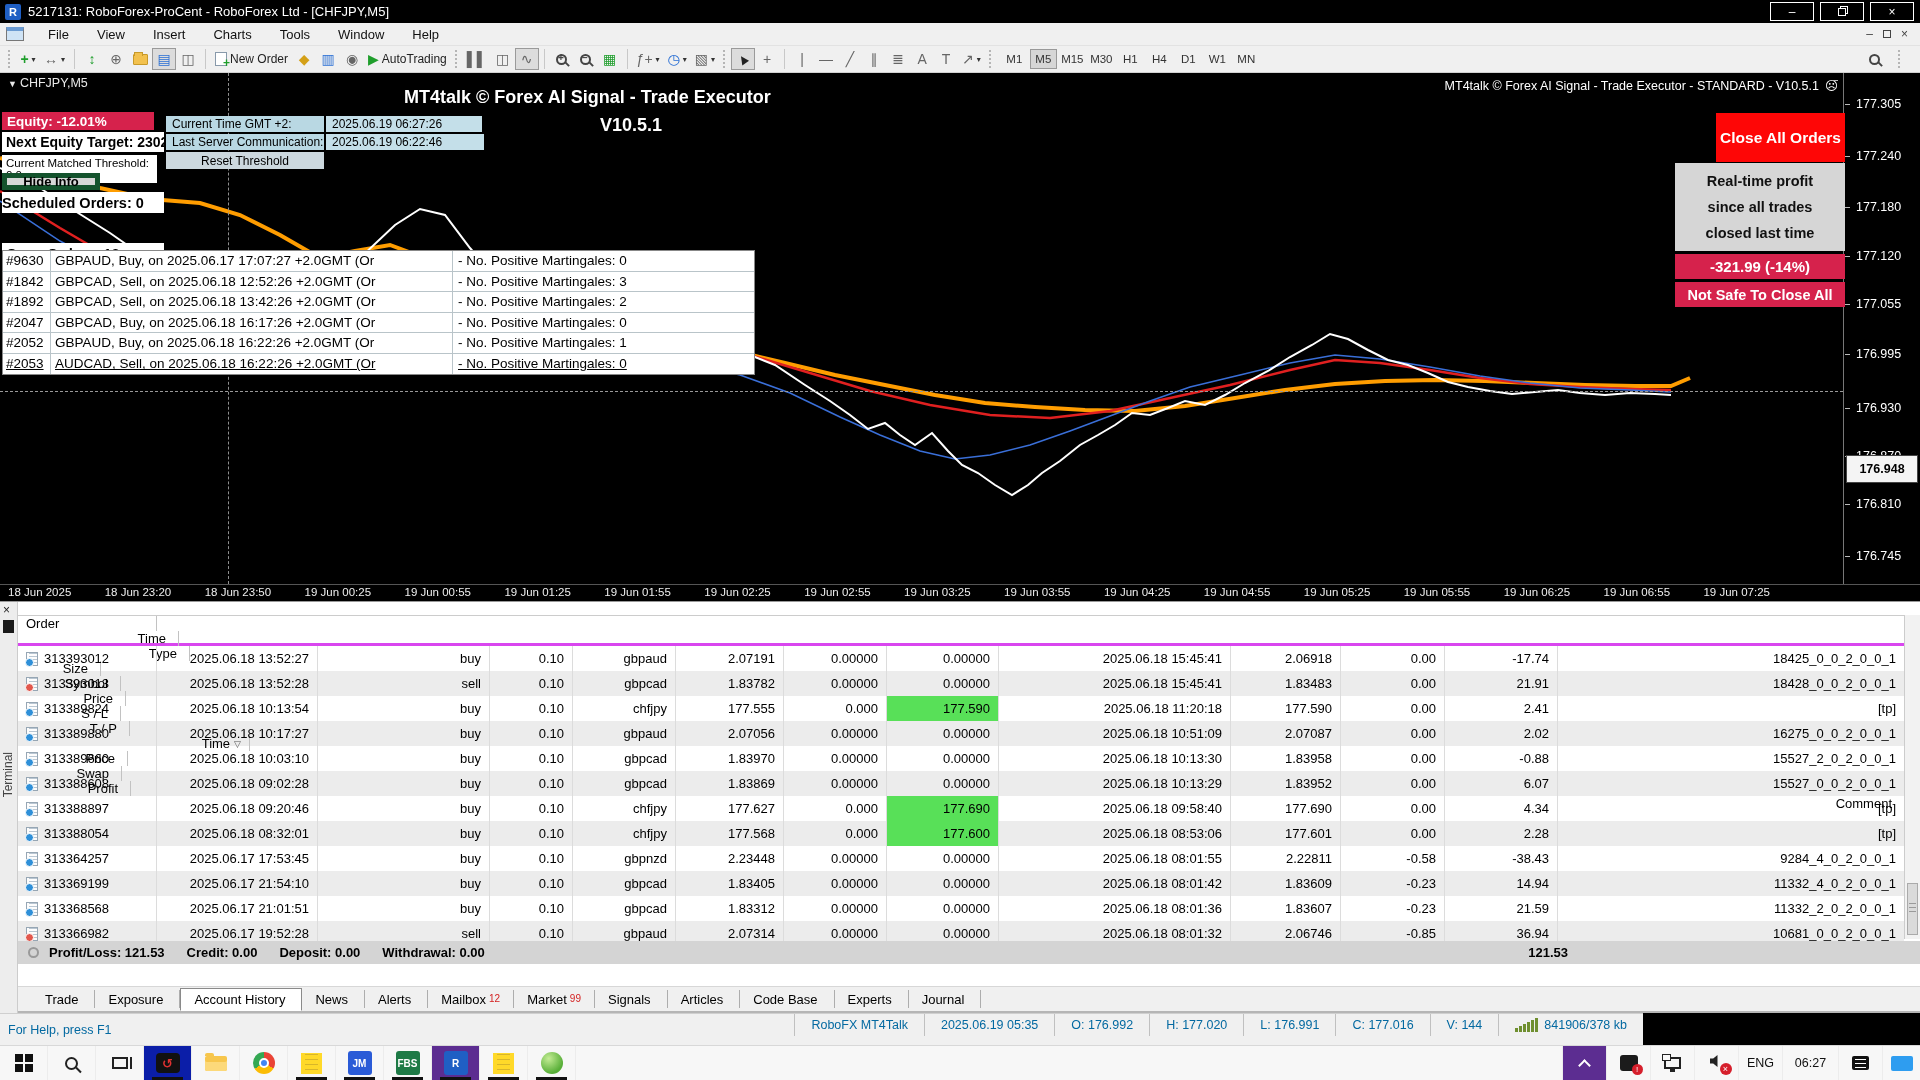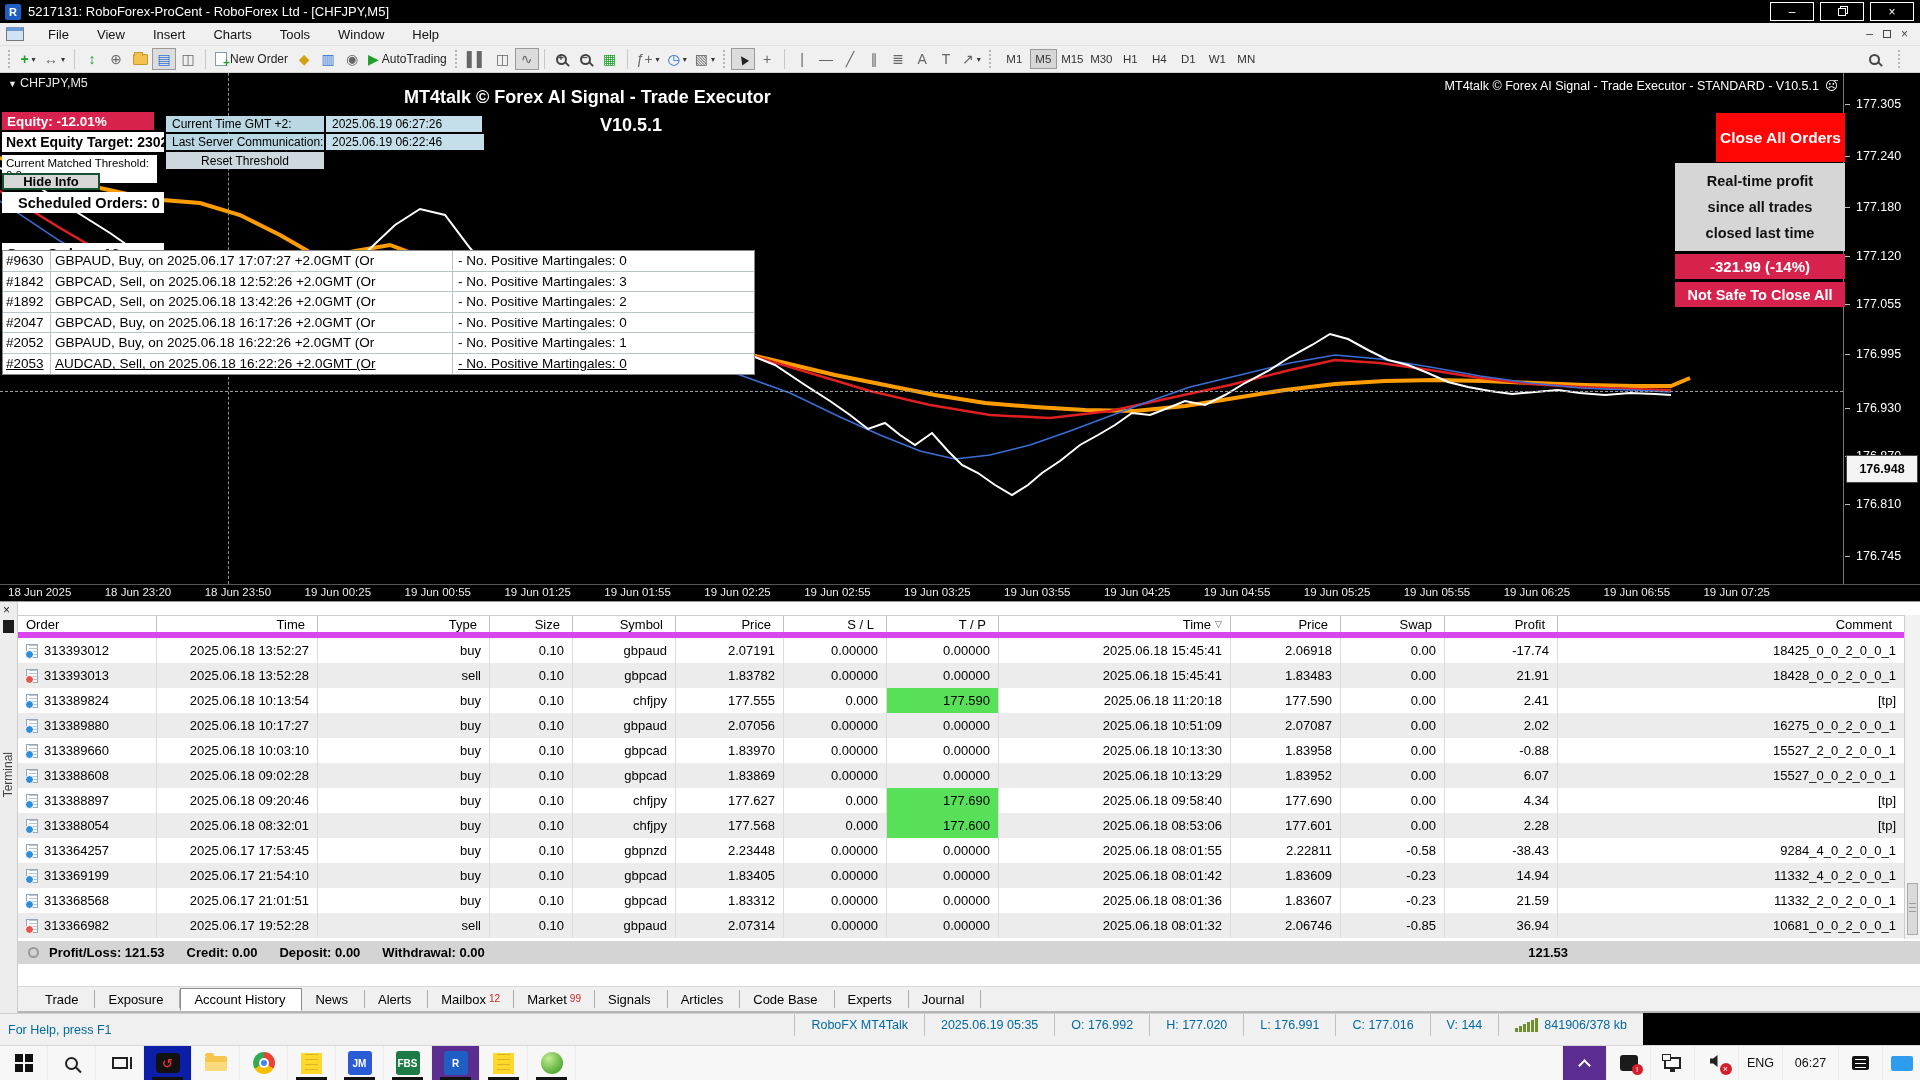--- a/index.html
+++ b/index.html
@@ -61,22 +61,22 @@
   .watermark1 { position:absolute; left:404px; top:14px; color:#fff; font-size:18px; font-weight:bold; z-index:2; }
   .watermark2 { position:absolute; left:600px; top:42px; color:#fff; font-size:18px; font-weight:bold; z-index:2; }
   .ea-header { position:absolute; right:82px; top:5px; color:#fff; font-size:12.5px; z-index:2; display:flex; gap:6px; align-items:center; }
   .symbol-label { position:absolute; left:8px; top:3px; color:#e8e8e8; font-size:12.5px; z-index:3; }
   .symbol-label .tri { font-size:9px; margin-right:3px; }
 
   .ov { position:absolute; z-index:4; display:flex; align-items:center; font-weight:bold; color:#000; }
   .ov-equity { left:2px; top:39px; width:152px; height:18px; background:#d6224c; color:#fff; font-size:13.5px; padding-left:5px; }
   .ov-next { left:2px; top:59px; width:162px; height:20px; background:#fff; font-size:14px; padding-left:4px; white-space:nowrap; overflow:hidden; }
   .ov-thresh { left:2px; top:82px; width:155px; height:28px; background:#fff; font-size:11.5px; font-weight:normal; padding-left:4px; }
-  .ov-hide { left:2px; top:100px; width:98px; height:17px; background:#d7d7d7; font-size:13px; justify-content:center; border:2px solid #14532d; }
-  .ov-sched { left:2px; top:119px; width:162px; height:21px; background:#fff; font-size:14.5px; padding-left:16px; }
+  .ov-hide { left:2px; top:100px; width:98px; height:17px; background:#d7d7d7; font-size:13px; justify-content:center; border:5px solid #14532d; }
+  .ov-sched { left:2px; top:119px; width:162px; height:21px; background:#fff; font-size:14.5px; padding-left:0; }
   .ov-open { left:2px; top:158px; width:162px; height:21px; background:#fff; font-size:14.5px; padding-left:4px;margin-top:12px; }
   .blue-box { position:absolute; z-index:5; background:#b9d8e3; color:#000; font-size:12px; display:flex;
     align-items:center; padding-left:6px; height:16px; }
   .bb-l1 { left:166px; top:43px; width:158px; }
   .bb-v1 { left:326px; top:43px; width:156px; background:#c4dfe9; }
   .bb-l2 { left:166px; top:61px; width:158px; }
   .bb-v2 { left:326px; top:61px; width:158px; background:#c4dfe9; }
   .bb-reset { left:166px; top:79px; width:158px; height:17px; background:#ccd8de; justify-content:center; padding-left:0; }
 
   .order-list { position:absolute; left:2px; top:177px; width:753px; z-index:4; border:1px solid #888; background:#fff; }
@@ -111,21 +111,21 @@
     display:flex; justify-content:space-between; padding:1px 150px 0 8px; color:#eee; font-size:11.5px; }
 
   
   .terminal { position:absolute; left:0; top:601px; width:1920px; height:412px; background:#fff; border-top:1px solid #999; }
   .t-side { position:absolute; left:0; top:0; width:18px; height:100%; background:#ededed; border-right:1px solid #ccc; }
   .t-close { position:absolute; left:3px; top:1px; font-size:12px; color:#222; cursor:default; }
   .t-sq { position:absolute; left:3px; top:18px; width:11px; height:13px; background:#1a1a1a; }
   .t-side-label { position:absolute; left:1px; top:150px; writing-mode:vertical-rl; transform:rotate(180deg);
     font-size:12px; color:#444; }
   .t-table { position:absolute; left:18px; top:13px; width:1886px; }
-  .t-header { display:flex; height:23px; border-bottom:6px solid #d946ef; border-top:1px solid #ccc; background:#fff; }
+  .t-header { display:flex; height:31px; border-bottom:3px solid #d946ef; border-top:1px solid #ccc; background:#fff;flex-direction:column; }
   .th { display:flex; align-items:center; justify-content:flex-end; padding:0 8px; font-size:13px; color:#000;
     border-right:1px solid #c2c2c2; }
   .th .sort { font-size:9px; margin-left:4px; color:#555; }
   .t-row { display:flex; height:25px; background:#fff; }
   .t-rows > .t-row:nth-child(even) { background:#ececec; }
   .td { display:flex; align-items:center; justify-content:flex-end; padding:0 8px; font-size:13px; color:#000;
     border-right:1px solid #dcdcdc; white-space:nowrap; overflow:hidden; }
   .td.green { background:#58e058; }
   .th:nth-child(1),.td:nth-child(1){width:139px; justify-content:flex-start;}
   .th:nth-child(2),.td:nth-child(2){width:161px} .th:nth-child(3),.td:nth-child(3){width:172px}

